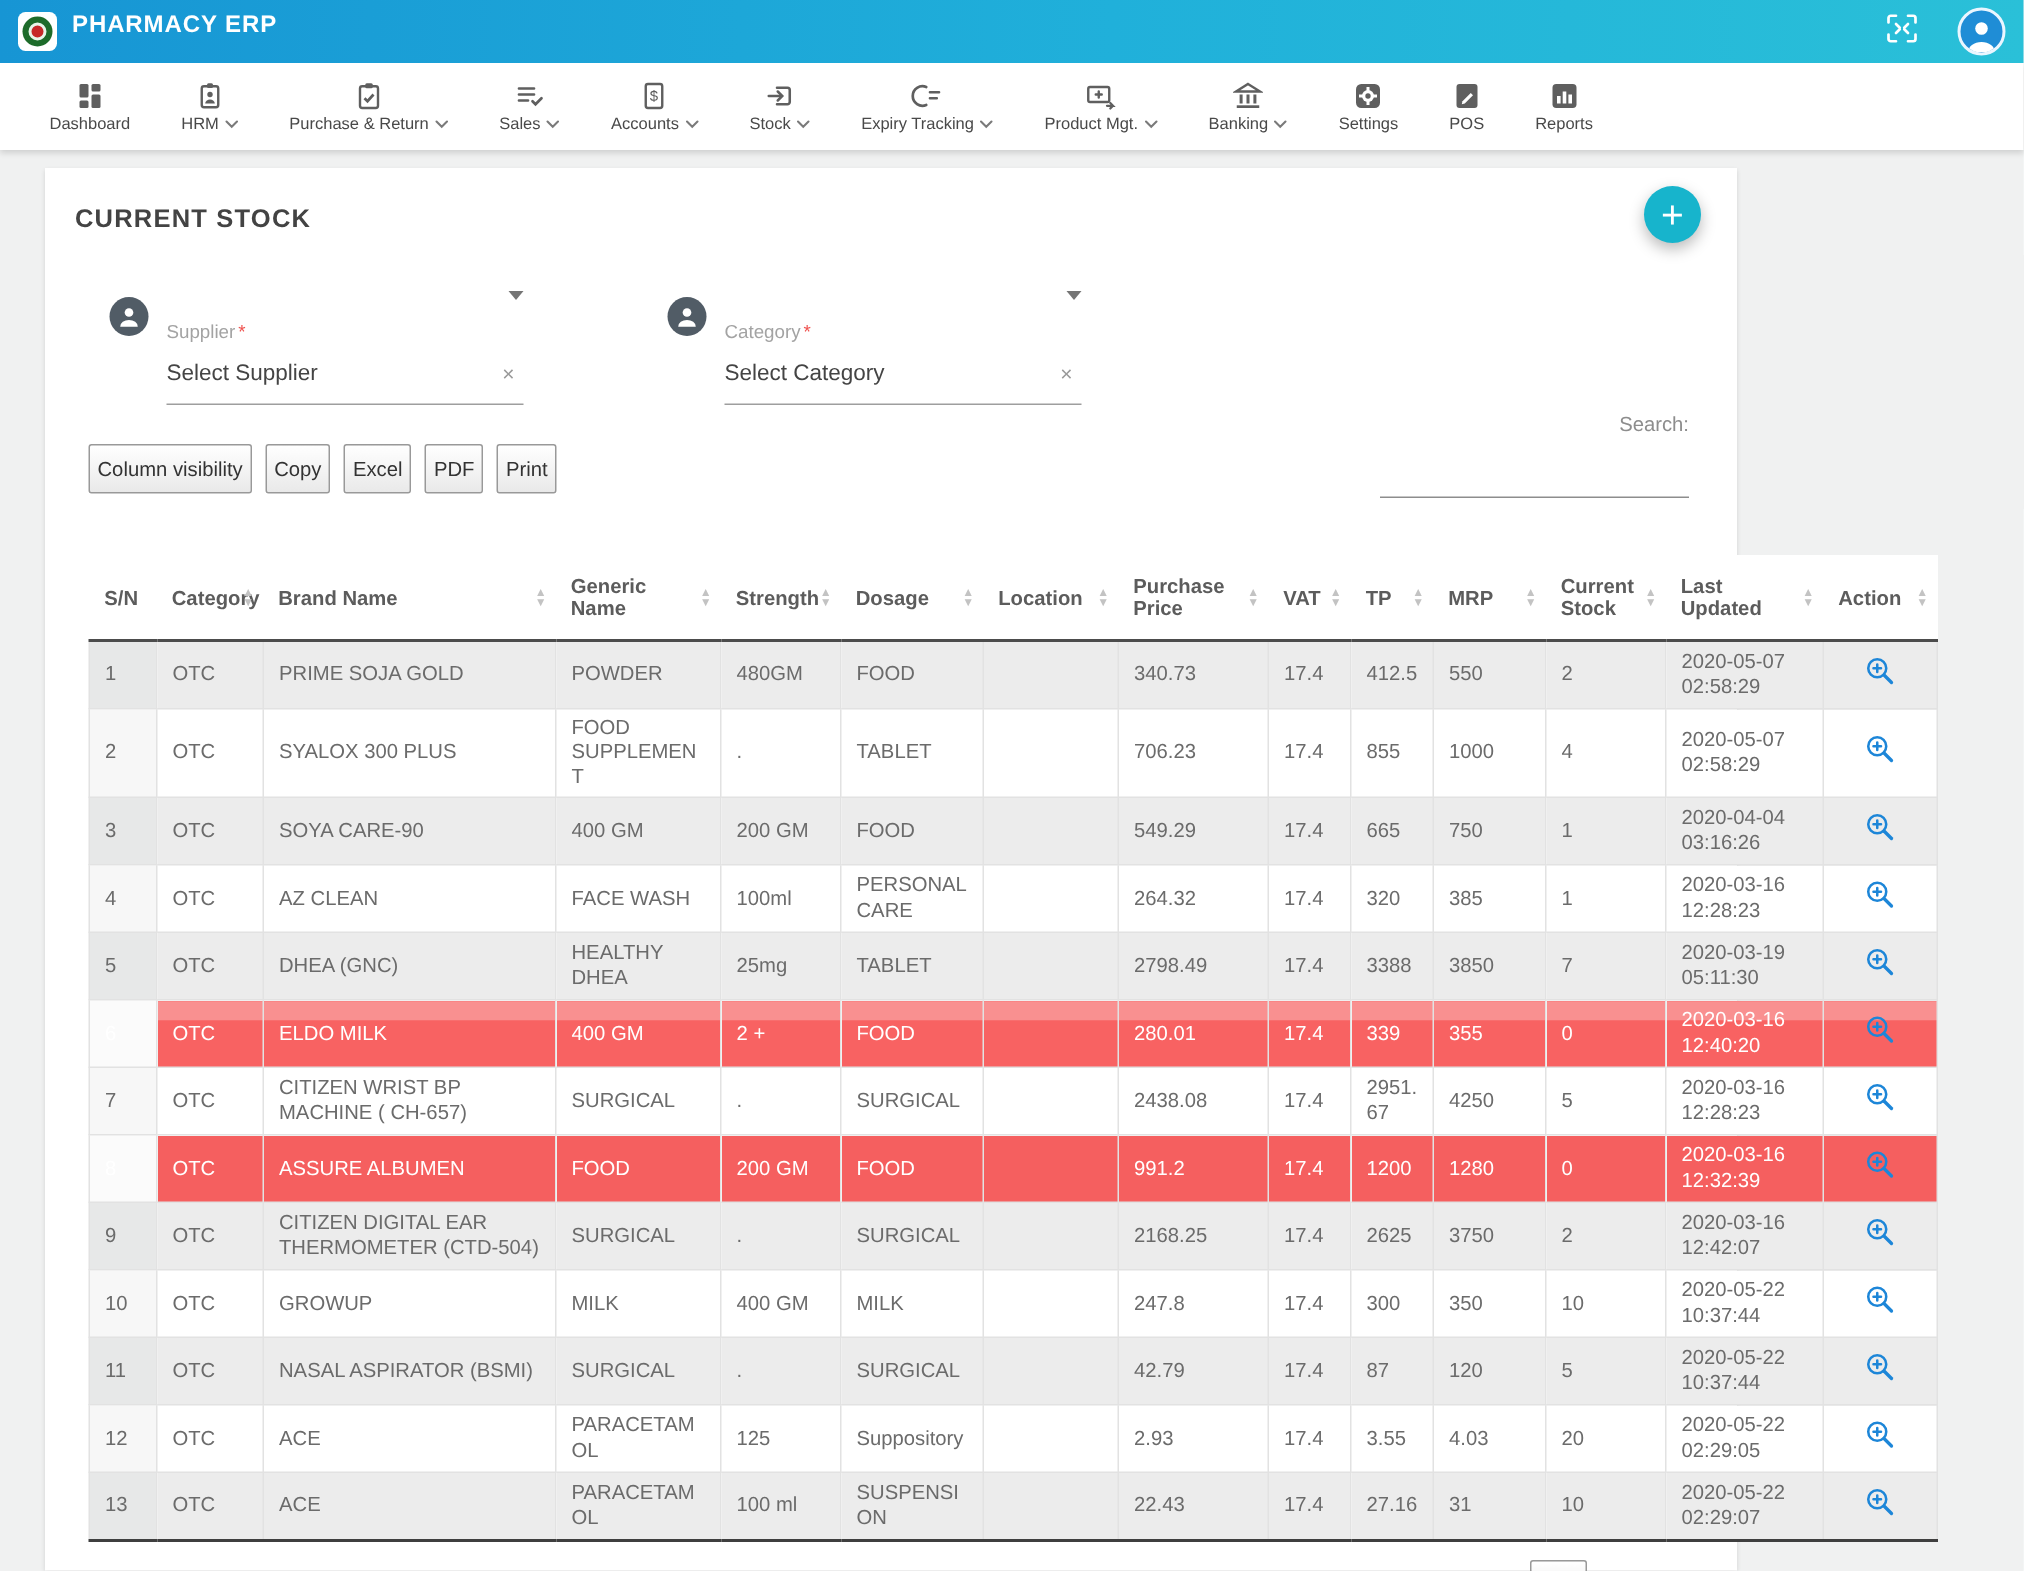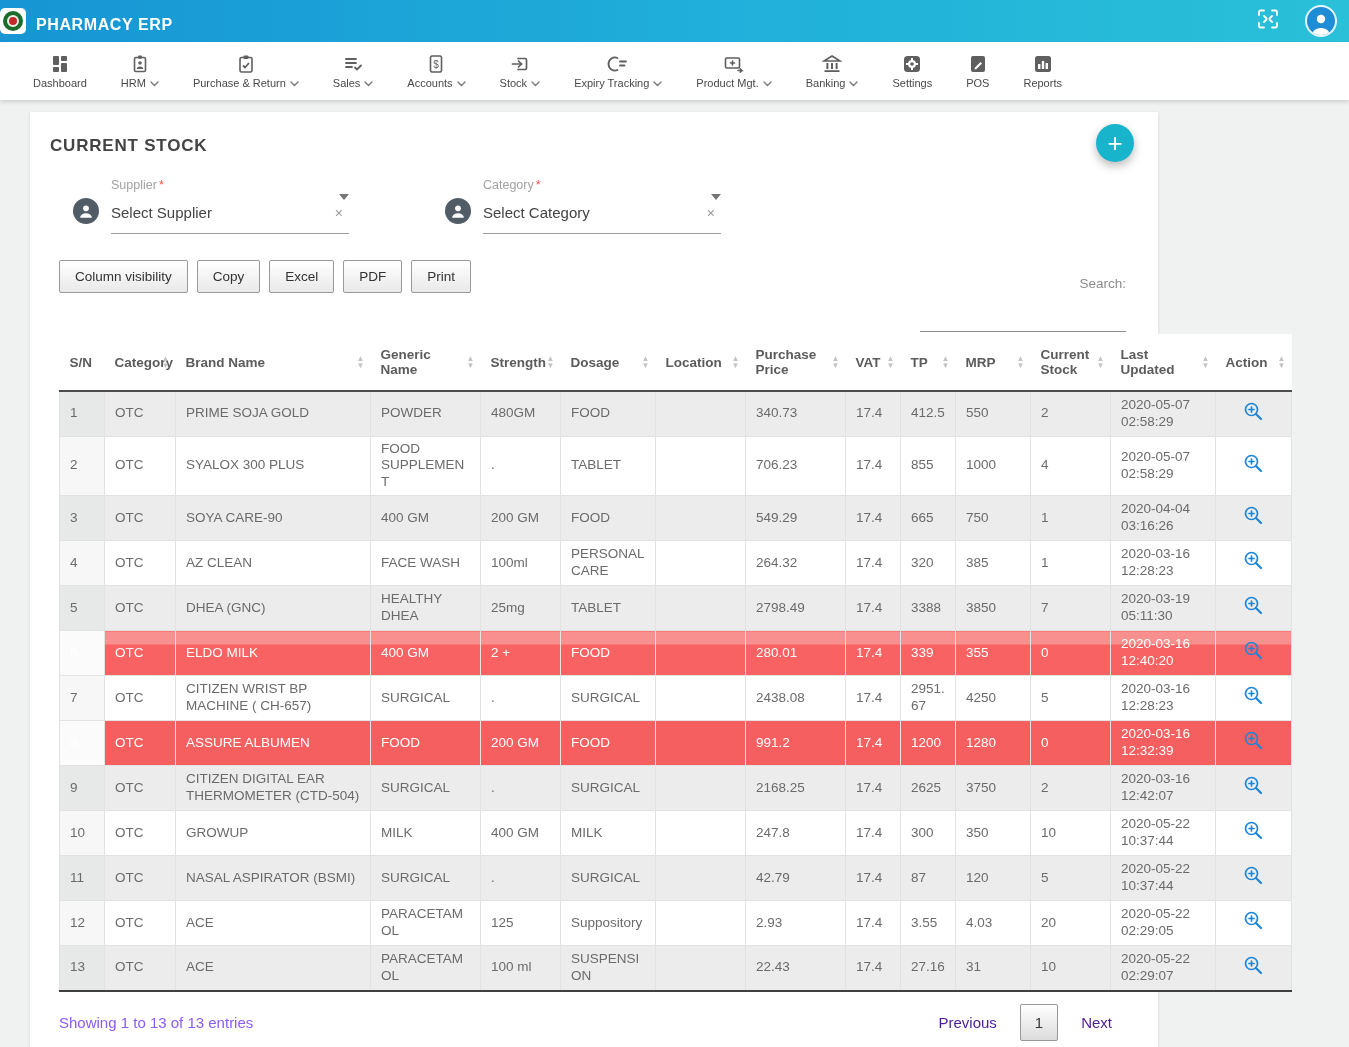--- a/index.html
+++ b/index.html
@@ -3,21 +3,21 @@
 <meta charset="utf-8">
 <style>
   * { box-sizing: border-box; margin: 0; padding: 0; }
   html,body { width:1349px; height:1047px; overflow:hidden;
     font-family:"Liberation Sans", sans-serif; background:#f0f1f1; }
 
   
   .topbar { position:absolute; left:0; top:0; width:1349px; height:42px;
     background:linear-gradient(90deg,#1795d4 0%,#20b0da 55%,#2ac0d8 100%);
     display:flex; align-items:center; z-index:30; }
-  .brand { display:flex; align-items:flex-end; gap:10px; }
+  .brand { display:flex; align-items:flex-start; gap:10px; padding-left:12px; }
   .logo { width:26px; height:26px; background:#fff; border-radius:5px;
     display:flex; align-items:center; justify-content:center; }
   .logo-emblem { width:20px; height:20px; border-radius:50%; background:#1d6b2a;
     display:flex; align-items:center; justify-content:center; }
   .logo-emblem-inner { width:12px; height:12px; border-radius:50%; background:#c62828;
     border:2px solid #e8f5e9; }
   .brand-name { color:#fff; font-size:16px; font-weight:700; letter-spacing:.6px; }
   .topbar-search { position:absolute; left:425px; top:4px; width:435px; height:34px;
     background:rgba(255,255,255,.28); border-radius:3px; display:flex; align-items:center;
     padding:0 12px; gap:10px; }
@@ -50,34 +50,34 @@
     border-radius:50%; background:#17b4cc; color:#fff; border:none;
     font-size:26px; font-weight:300; line-height:34px; text-align:center;
     box-shadow:0 4px 10px rgba(0,0,0,.28); cursor:pointer; }
 
   
   .filters { display:flex; margin:22px 0 0 43px; gap:96px; }
   .filter-group { display:flex; align-items:flex-start; gap:12px; }
   .person-badge { margin-top:20px; width:26px; height:26px; border-radius:50%;
     background:#515c66; display:flex; align-items:center; justify-content:center; }
   .select-field { width:238px; position:relative; }
-  .select-label { font-size:12.5px; color:#a3a3a3; }
+  .select-label { font-size:12.5px; color:#a3a3a3;margin-top:36px; }
   .req { color:#ef5350; margin-left:2px; }
   .select-value-row { display:flex; align-items:center; height:42px;
     border-bottom:1px solid #9e9e9e; cursor:pointer; }
   .select-value { flex:1; font-size:15px; color:#444; }
   .select-clear { color:#9a9a9a; font-size:14px; padding:0 6px; cursor:pointer; }
   .select-caret { position:absolute; right:0; top:16px; width:0; height:0;
     border-left:5px solid transparent; border-right:5px solid transparent;
     border-top:6px solid #757575; }
 
   
   .toolbar { margin:26px 0 0 29px; display:flex; gap:9px; }
   .dt-button { font-family:"Liberation Sans",sans-serif; font-size:13.5px; color:#333;
-    padding:8px 15px; border:1px solid #999; border-radius:2px;
+    padding:8px 5px; border:1px solid #999; border-radius:2px;
     background:linear-gradient(180deg,#ffffff 0%,#e9e9e9 100%); cursor:pointer; }
 
   
   .table-search { position:absolute; right:32px; top:150px; width:206px; text-align:right;margin-top:12px; }
   .table-search label { font-size:13.5px; color:#8d8d8d; }
   .table-search input { display:block; width:206px; height:36px; margin-top:4px;
     border:none; border-bottom:1px solid #8d8d8d; outline:none; font-size:14px;
     color:#444; background:transparent; font-family:"Liberation Sans",sans-serif; }
 
   

